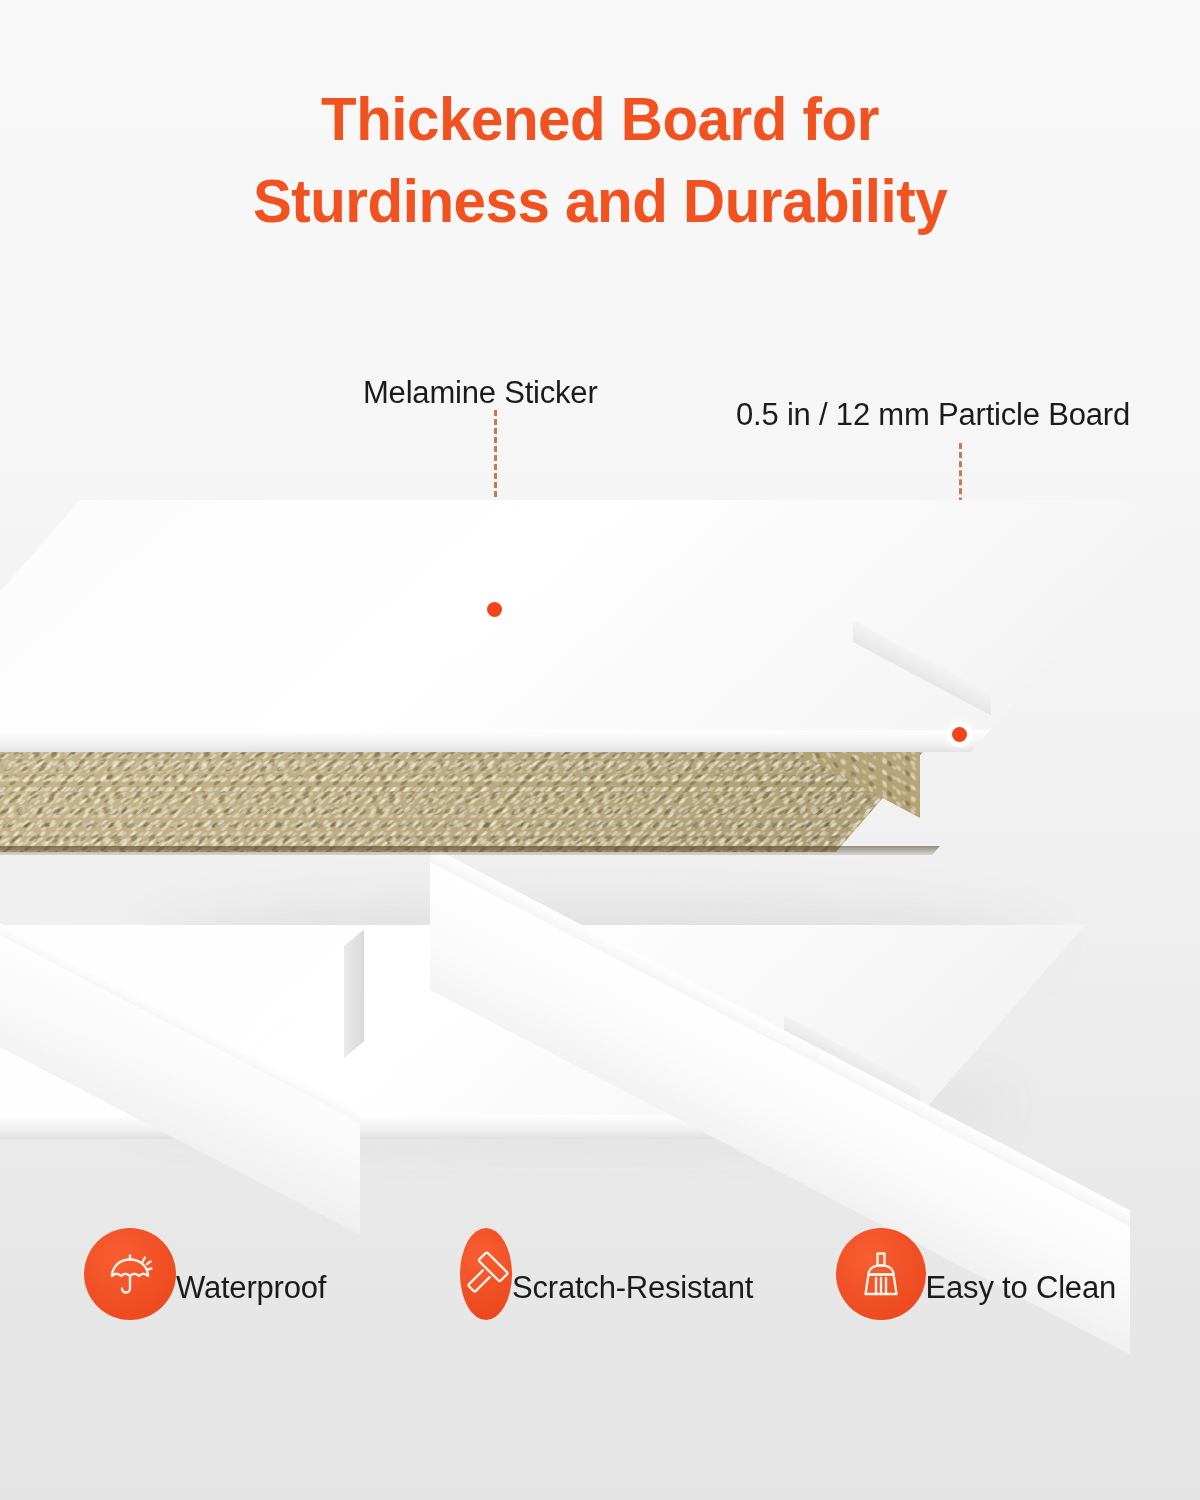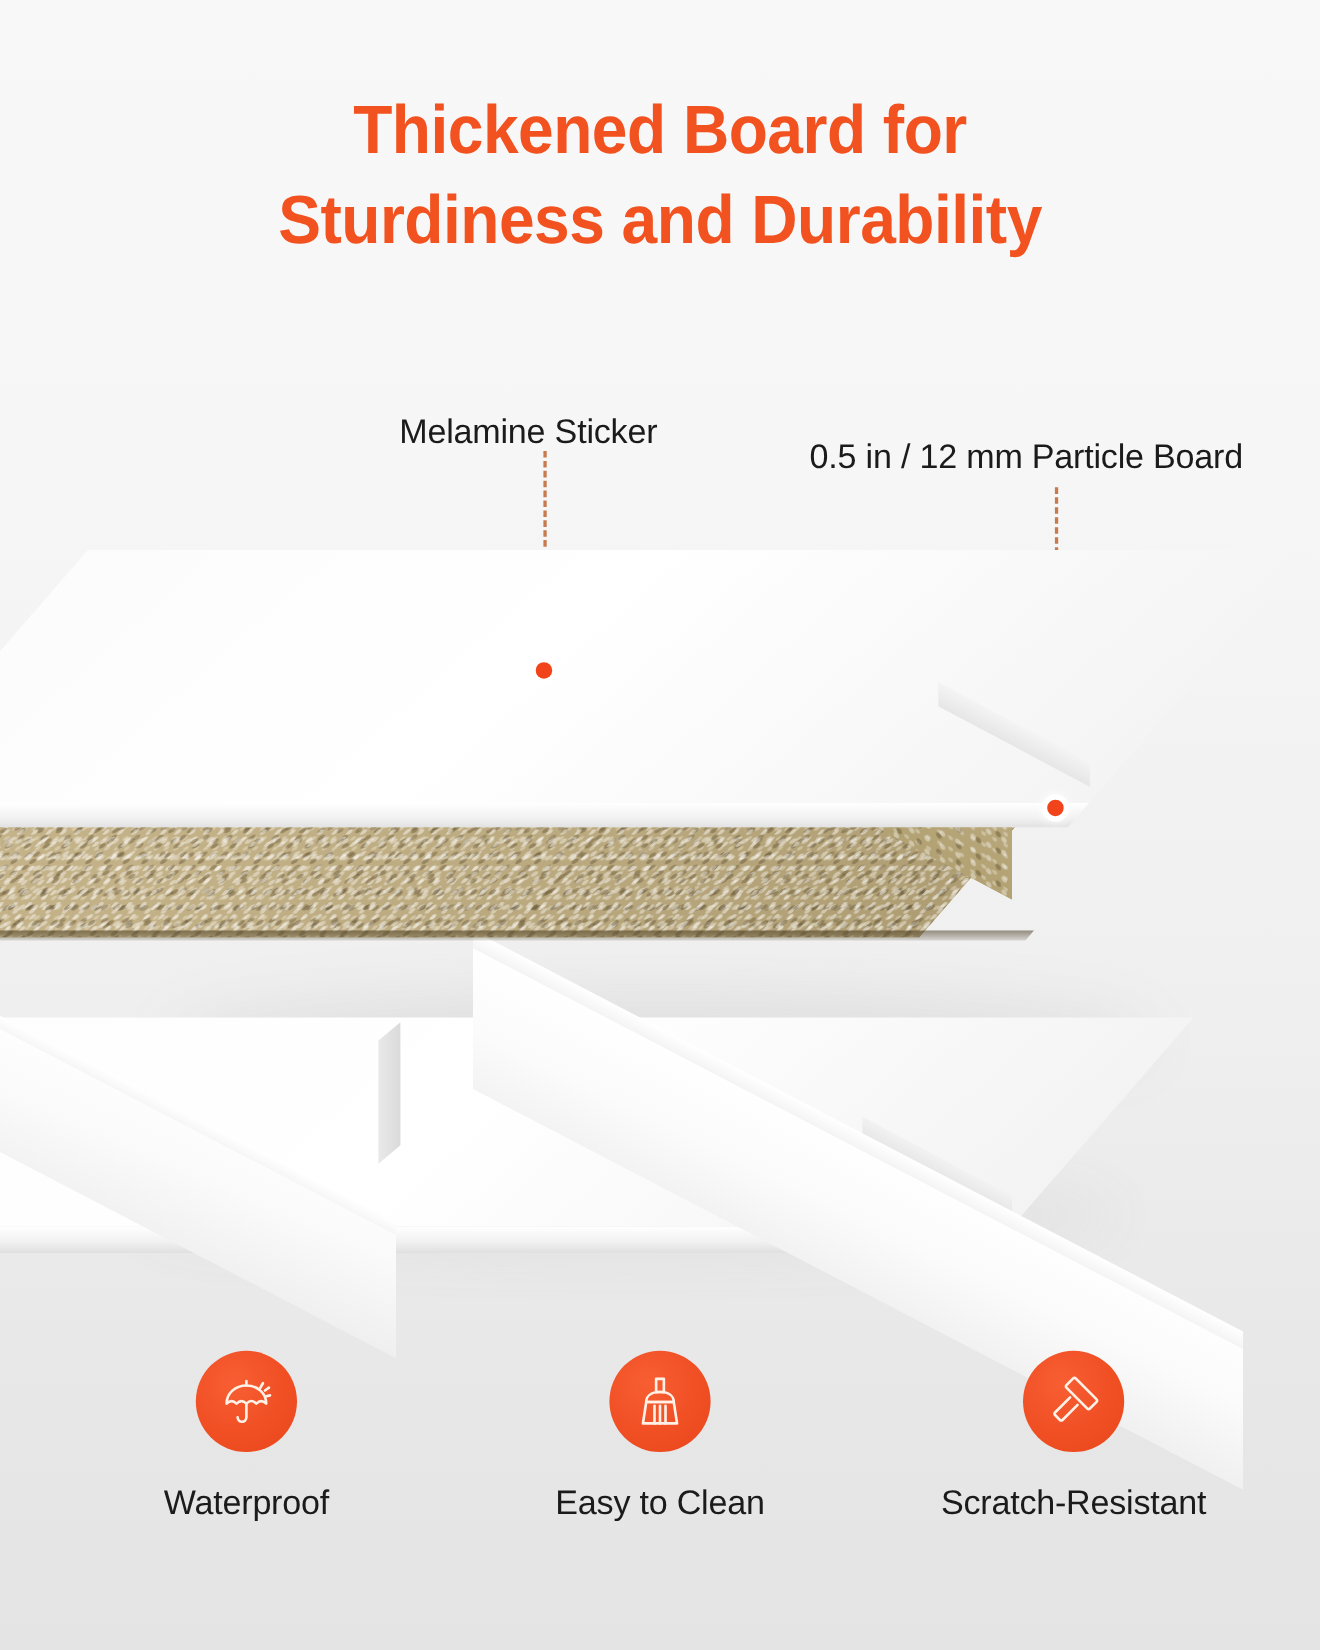--- a/index.html
+++ b/index.html
@@ -240,21 +240,21 @@
     top: 1228px;
     width: 1200px;
     display: flex;
     justify-content: center;
     align-items: flex-start;
     gap: 96px;
   }
   .feature {
     width: 280px;
     display: flex;
-    flex-direction: column;
+    flex-direction: row;
     align-items: center;
   }
   .feature-badge {
     width: 92px;
     height: 92px;
     border-radius: 50%;
     background: radial-gradient(circle at 38% 32%, #F85E33 0%, #F04E23 58%, #E8451B 100%);
     display: flex;
     align-items: center;
     justify-content: center;
@@ -328,35 +328,35 @@
         </svg>
       </span>
     </div>
     <div class="feature-label">Waterproof</div>
   </div>
 
   <div class="feature">
     <div class="feature-badge">
       <span>
         <svg width="52" height="52" viewBox="0 0 52 52" fill="none" stroke="#FFF1E6" stroke-width="2.4" stroke-linecap="round" stroke-linejoin="round">
+          <path d="M19.5 11.2 25.6 5.1a1.6 1.6 0 0 1 2.3 0l19 19a1.6 1.6 0 0 1 0 2.3l-6.1 6.1a1.6 1.6 0 0 1-2.3 0l-19-19a1.6 1.6 0 0 1 0-2.3Z"></path>
+          <path d="M22.8 22.4 9.1 36.1a1.6 1.6 0 0 0 0 2.3l4.5 4.5a1.6 1.6 0 0 0 2.3 0l13.7-13.7"></path>
+        </svg>
+      </span>
+    </div>
+    <div class="feature-label">Scratch-Resistant</div>
+  </div>
+
+  <div class="feature">
+    <div class="feature-badge">
+      <span>
+        <svg width="52" height="52" viewBox="0 0 52 52" fill="none" stroke="#FFF1E6" stroke-width="2.4" stroke-linecap="round" stroke-linejoin="round">
           <path d="M22.5 5.5h7v12h-7z"></path>
           <path d="M13.5 26.5c0-5 4-9 12.5-9s12.5 4 12.5 9Z"></path>
           <path d="M13.5 26.5h25l3 19.5h-31Z"></path>
           <path d="M21 30v16M26 30v16M31 30v16"></path>
         </svg>
       </span>
     </div>
     <div class="feature-label">Easy to Clean</div>
   </div>
 
-  <div class="feature">
-    <div class="feature-badge">
-      <span>
-        <svg width="52" height="52" viewBox="0 0 52 52" fill="none" stroke="#FFF1E6" stroke-width="2.4" stroke-linecap="round" stroke-linejoin="round">
-          <path d="M19.5 11.2 25.6 5.1a1.6 1.6 0 0 1 2.3 0l19 19a1.6 1.6 0 0 1 0 2.3l-6.1 6.1a1.6 1.6 0 0 1-2.3 0l-19-19a1.6 1.6 0 0 1 0-2.3Z"></path>
-          <path d="M22.8 22.4 9.1 36.1a1.6 1.6 0 0 0 0 2.3l4.5 4.5a1.6 1.6 0 0 0 2.3 0l13.7-13.7"></path>
-        </svg>
-      </span>
-    </div>
-    <div class="feature-label">Scratch-Resistant</div>
-  </div>
-
 </div>
 
 </body></html>

